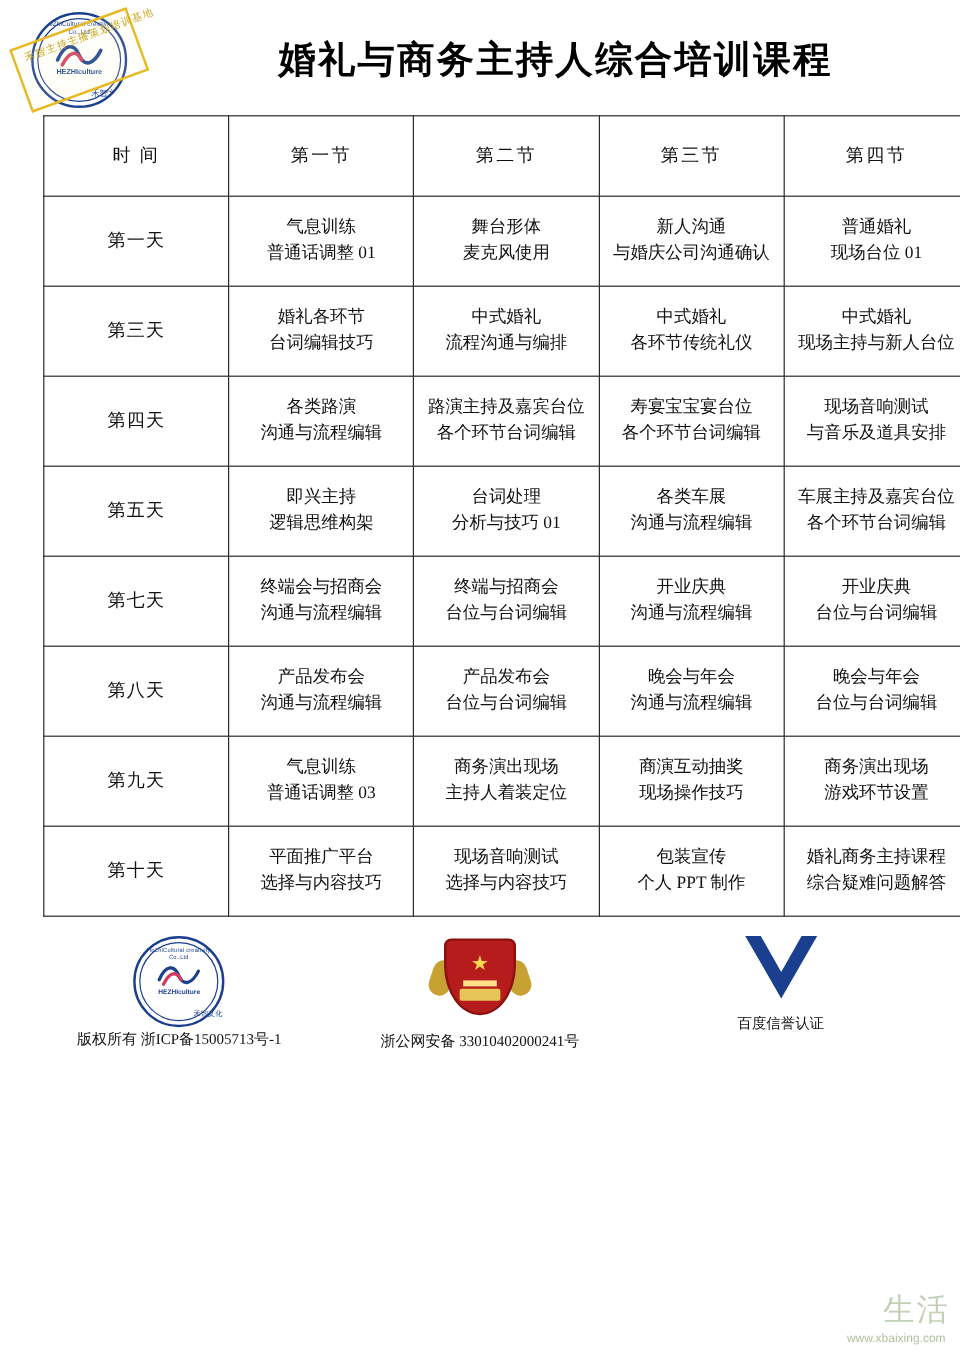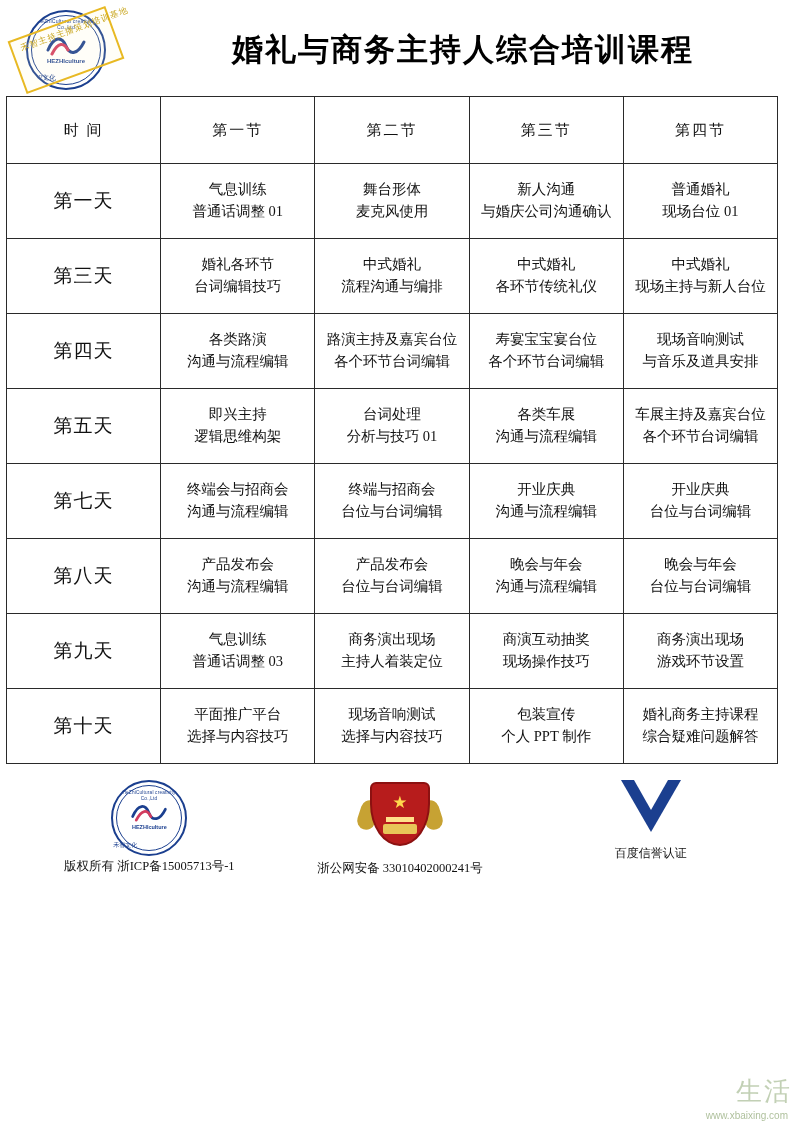--- a/index.html
+++ b/index.html
@@ -76,21 +76,21 @@
     font-size: 6px;
     color: #1b3f8f;
     font-weight: bold;
     font-family: "Liberation Sans", sans-serif;
   }
   .stamp-arc-bottom {
     position: absolute;
     bottom: 5px;
     left: 0;
     right: 0;
-    text-align: left;
+    text-align: right;
     font-size: 7px;
     color: #1b3f8f;
     font-family: "Liberation Serif", serif;
   }
   .stamp-ribbon {
     position: absolute;
     left: 0;
     top: 14px;
     width: 104px;
     height: 56px;
@@ -121,20 +121,21 @@
     letter-spacing: 2px;
     font-family: "DejaVu Serif", serif;
     padding-right: 16px;
     color: #000000;
   }
 
   
   .table-wrap {
     padding: 0 6px;
     box-sizing: border-box;
+    margin-left: 30px;
   }
   table.schedule {
     width: 772px;
     border-collapse: collapse;
     table-layout: fixed;
   }
   table.schedule th,
   table.schedule td {
     border: 1px solid #2a2a2a;
     text-align: center;
@@ -143,21 +144,21 @@
     line-height: 1.5;
     padding: 6px 2px;
   }
   table.schedule th {
     height: 54px;
     font-weight: normal;
     font-size: 15px;
     letter-spacing: 2px;
   }
   table.schedule td.daycol {
-    font-size: 19px;
+    font-size: 15px;
     letter-spacing: 1px;
     width: 74px;
   }
   table.schedule td.cell {
     height: 62px;
   }
   .cell-line {
     display: block;
     white-space: nowrap;
   }

